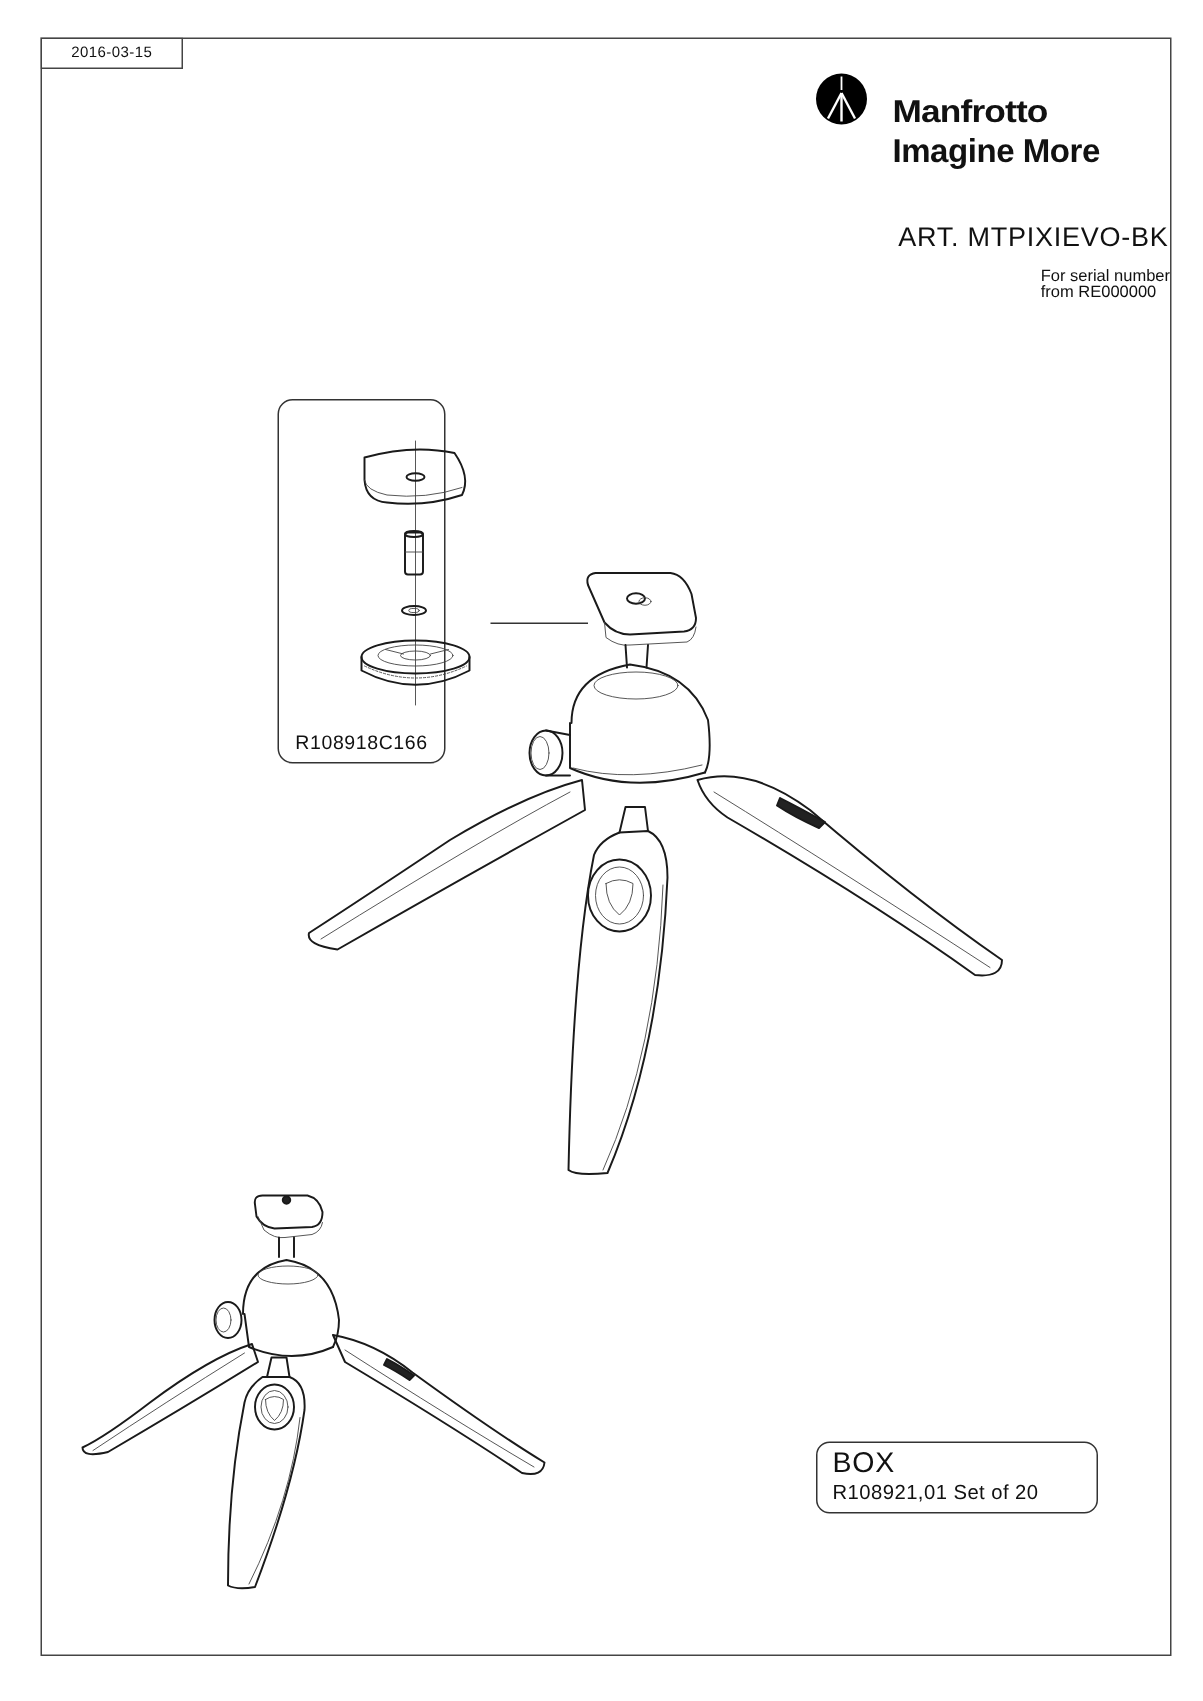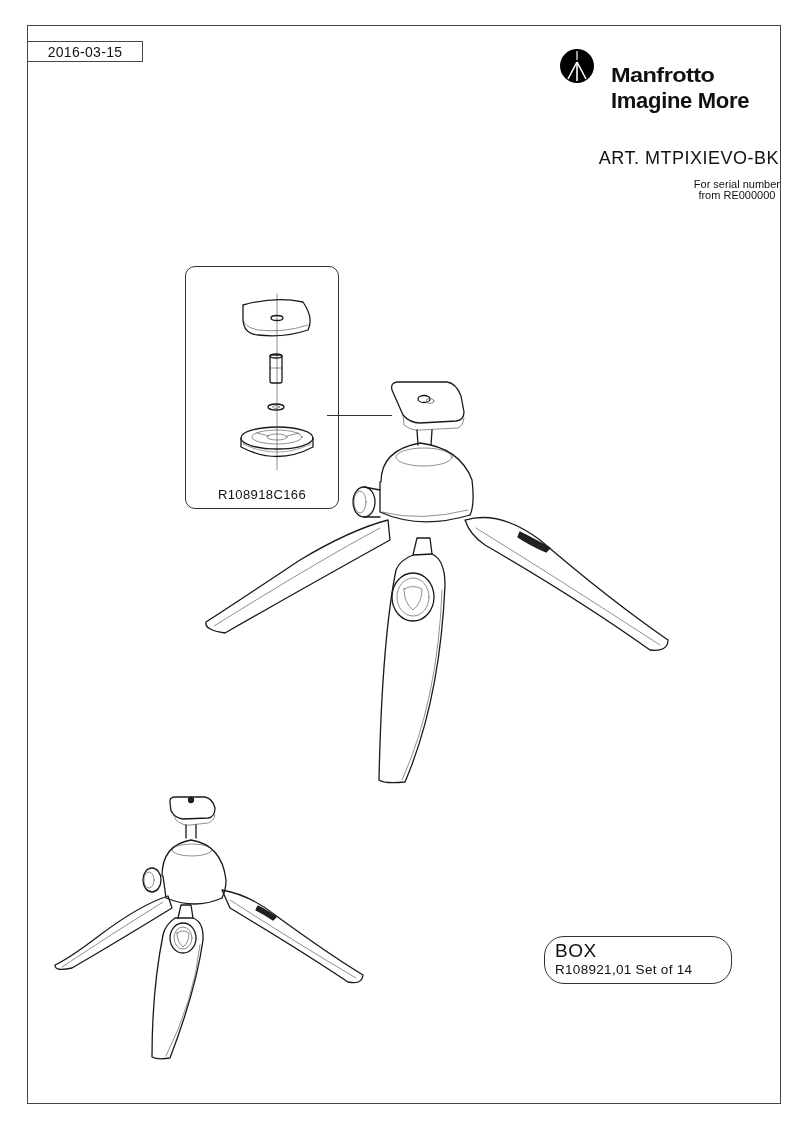--- a/index.html
+++ b/index.html
@@ -1,28 +1,28 @@
 <!DOCTYPE html>
 <html><head>
 <meta charset="utf-8">
 <style>
   html, body { margin:0; padding:0; background:#ffffff; }
   body { width:802px; height:1134px; position:relative; overflow:hidden; font-family:"Liberation Sans", sans-serif; color:#111; }
   .frame { position:absolute; left:27px; top:25px; width:754px; height:1079px; border:1px solid #444; box-sizing:border-box; }
-  .date-box { position:absolute; left:27px; top:25px; width:116px; height:21px; border:1px solid #444; box-sizing:border-box; background:#fff; font-size:14px; display:flex; align-items:center; justify-content:center; letter-spacing:0.3px;margin-top:16px; }
-  .logo { position:absolute; left:557px; top:48px; width:205px; height:68px;text-decoration:underline; }
+  .date-box { position:absolute; left:27px; top:25px; width:95px; height:21px; border:1px solid #444; box-sizing:border-box; background:#fff; font-size:10px; display:flex; align-items:center; justify-content:center; letter-spacing:0.3px; }
+  .logo { position:absolute; left:541px; top:48px; width:205px; height:68px;text-decoration:underline; }
   .logo-mark { position:absolute; left:2px; top:0; width:36px; height:36px; }
   .logo-brand { position:absolute; left:54px; top:15px; font-size:21px; font-weight:bold; letter-spacing:-0.5px; transform:scaleX(1.12); transform-origin:left; font-family:"Liberation Sans", sans-serif; }
   .logo-tagline { position:absolute; left:54px; top:40px; font-size:22px; font-weight:bold; letter-spacing:-0.3px; font-family:"Liberation Sans", sans-serif; }
   .art-title { position:absolute; right:23px; top:148px; font-size:18px; letter-spacing:0.5px; }
-  .serial { position:absolute; right:22px; top:179px; font-size:11px; text-align:center; line-height:11px; }
-  .detail-box { position:absolute; left:185px; top:266px; width:154px; height:243px; border:1px solid #333; border-radius:10px; box-sizing:border-box; }
+  .serial { position:absolute; right:22px; top:179px; font-size:11px; text-align:left; line-height:11px; }
+  .detail-box { position:absolute; left:185px; top:266px; width:112px; height:243px; border:1px solid #333; border-radius:10px; box-sizing:border-box; }
   .detail-code { position:absolute; left:0; right:0; bottom:6px; text-align:center; font-size:13px; letter-spacing:0.4px; }
   .leader { position:absolute; left:327px; top:415px; width:65px; height:1px; background:#333; }
-  .box-label { position:absolute; left:544px; top:936px; width:188px; height:48px; border:1px solid #333; border-radius:20px; box-sizing:border-box; }
+  .box-label { position:absolute; left:544px; top:961px; width:188px; height:48px; border:1px solid #333; border-radius:9px; box-sizing:border-box; }
   .box-title { position:absolute; left:10px; top:3px; font-size:19px; letter-spacing:0.5px; }
   .box-code { position:absolute; left:10px; top:25px; font-size:13.5px; letter-spacing:0.3px; }
   svg.drawing { position:absolute; left:0; top:0; }
   svg.drawing path, svg.drawing ellipse, svg.drawing circle, svg.drawing rect, svg.drawing line, svg.drawing polygon { fill:none; stroke:#1a1a1a; stroke-width:1.3; stroke-linejoin:round; stroke-linecap:round; }
   svg.drawing .thin { stroke-width:0.6; stroke:#444; }
   svg.drawing .dark { fill:#222; }
 </style>
 </head>
 <body>
 
@@ -50,21 +50,21 @@
   <div>from RE000000</div>
 </div>
 
 <div class="detail-box">
   <div class="detail-code">R108918C166</div>
 </div>
 <div class="leader"></div>
 
 <div class="box-label">
   <div class="box-title">BOX</div>
-  <div class="box-code">R108921,01 Set of 14</div>
+  <div class="box-code">R108921,01 Set of 20</div>
 </div>
 
 <svg class="drawing" width="802" height="1134" viewBox="0 0 802 1134">
 
   <g>
     <line class="thin" x1="277" y1="294" x2="277" y2="470"></line>
 
     <path d="M243 305 Q275 296 303 302 Q314 318 308 330 Q284 338 258 335 Q244 334 243 320 Z"></path>
     <path class="thin" d="M243 320 Q244 327 258 330 Q284 333 308 325"></path>
     <ellipse cx="277" cy="318" rx="6" ry="2.5"></ellipse>

